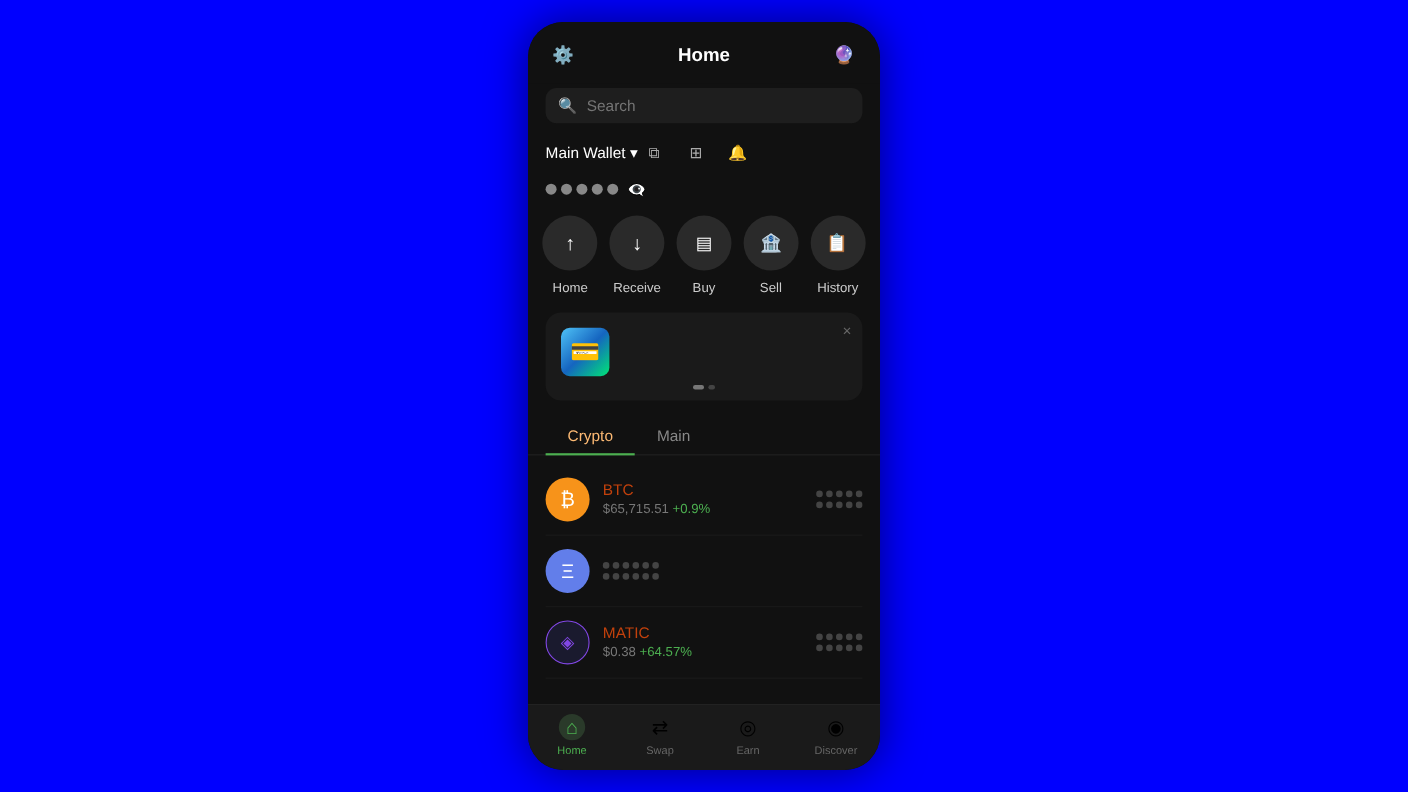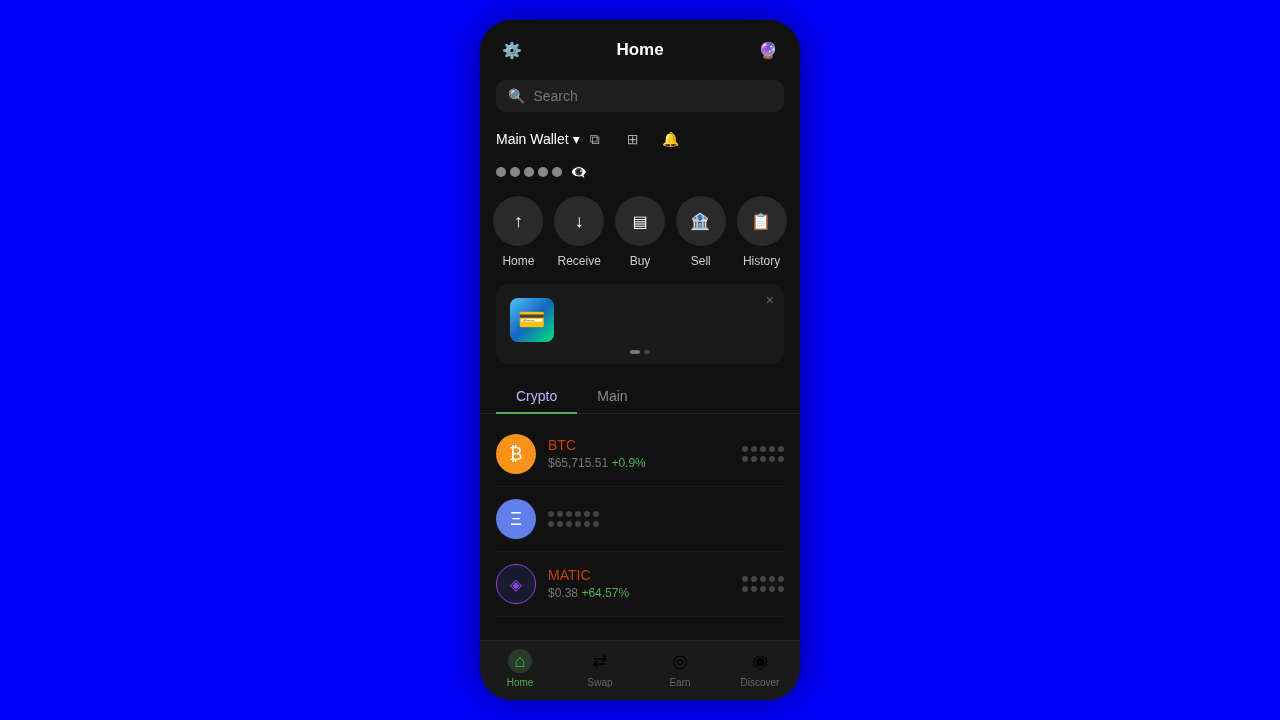--- a/index.html
+++ b/index.html
@@ -202,21 +202,21 @@
     }
     .tab {
       padding: 8px 20px;
       color: #888;
       font-size: 14px;
       cursor: pointer;
       border-bottom: 2px solid transparent;
       margin-bottom: -1px;
     }
     .tab.active {
-      color: #c4b5fd;
+      color: #fdba74;
       border-bottom: 2px solid #4caf50;
     }
     
     .crypto-list {
       flex: 1;
       overflow: hidden;
       padding: 0 16px;
     }
     .crypto-item {
       display: flex;

